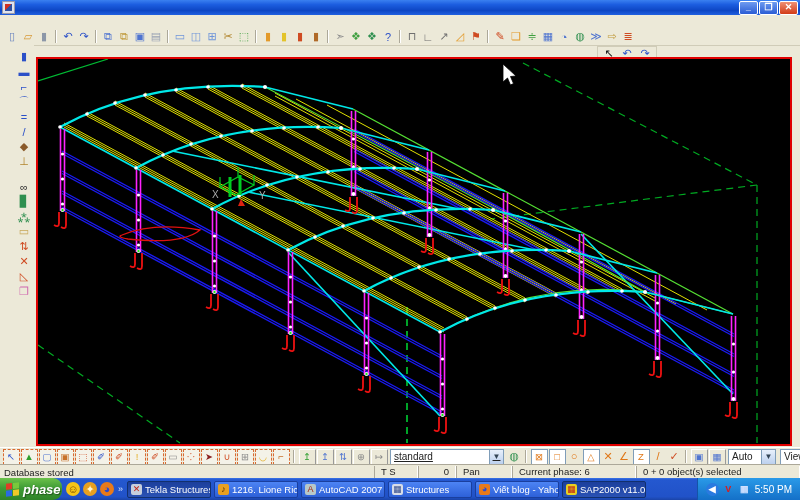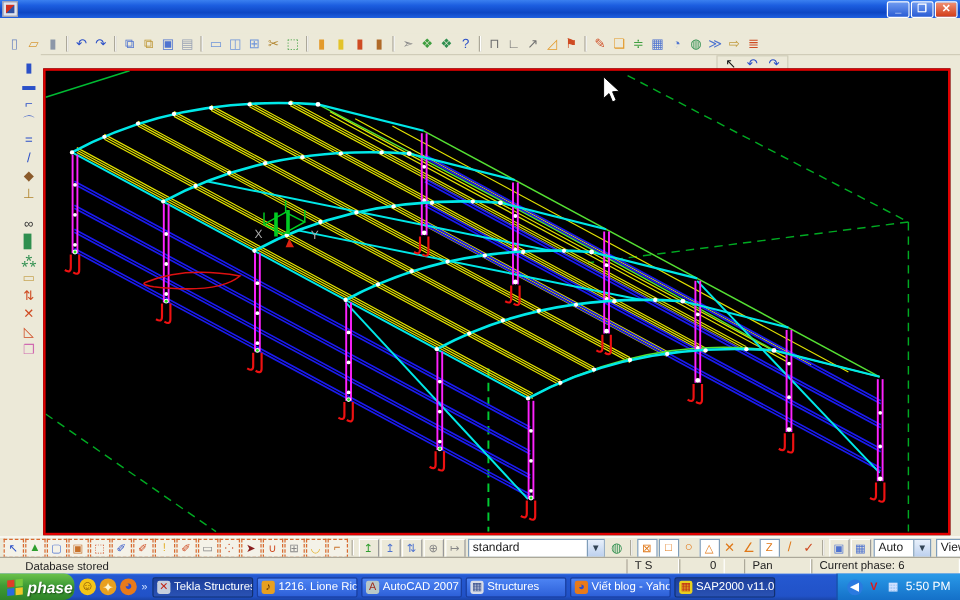--- a/index.html
+++ b/index.html
@@ -62,21 +62,21 @@
     font-size:10px;color:#222;margin:0 2px;flex:0 0 auto;}
   .combo .cval{padding:0 3px;white-space:nowrap;overflow:hidden;flex:1;}
   .combo .cbtn{width:13px;height:100%;background:linear-gradient(180deg,#e8f0fb,#bcd0ee);
     border-left:1px solid #7f9db9;color:#345;font-size:8px;display:flex;align-items:center;justify-content:center;}
 
   
   #statusbar{position:absolute;left:0;top:464px;width:800px;height:14px;background:#ece9d8;
     border-top:1px solid #aca899;display:flex;align-items:center;font-size:9.5px;color:#222;}
   .scell{border-left:1px solid #aca899;border-right:1px solid #fff;height:12px;line-height:12px;
     padding:0 6px;white-space:nowrap;}
-  #status-msg{flex:1;padding-left:21px;}
+  #status-msg{flex:1;padding-left:4px;}
 
   
   #taskbar{position:absolute;left:0;top:478px;width:800px;height:22px;
     background:linear-gradient(180deg,#3a74e8 0%,#2458d0 8%,#2152c8 85%,#1a44a8 100%);
     display:flex;align-items:center;color:#fff;}
   #start-btn{height:22px;width:62px;border-radius:0 9px 9px 0;
     background:linear-gradient(180deg,#6cc24a 0%,#3f9c36 45%,#2f8428 100%);
     display:flex;align-items:center;gap:4px;padding-left:6px;box-sizing:border-box;
     font-weight:bold;font-style:italic;font-size:13px;text-shadow:1px 1px 1px #0006;flex:0 0 auto;}
   .flag{width:13px;height:13px;display:grid;grid-template-columns:6px 6px;grid-template-rows:6px 6px;gap:1px;transform:skewY(-6deg);}
@@ -313,21 +313,21 @@
         <span class="sbtn box" style="color: rgb(200, 114, 42);">⌐</span>
       </span>
     <span class="tsep"></span>
     <span id="snap-b" style="display:flex;">
         <span class="sbtn raised" style="color: rgb(47, 159, 47);">↥</span>
         <span class="sbtn raised" style="color: rgb(79, 116, 208);">↥</span>
         <span class="sbtn raised" style="color: rgb(79, 116, 208);">⇅</span>
         <span class="sbtn raised" style="color: rgb(136, 136, 136);">⊕</span>
         <span class="sbtn raised" style="color: rgb(136, 136, 136);">↦</span>
       </span>
-    <span class="combo" style="width:112px;">
+    <span class="combo" style="width:112px;text-decoration:underline;">
       <span class="cval">standard</span>
       <span class="cbtn">▼</span>
     </span>
     <span class="ti" id="globe-slot" style="color: rgb(47, 143, 79);">◍</span>
     <span class="tsep"></span>
     <span id="snap-right" style="display:flex;">
         <span class="sbtn press" style="color: rgb(224, 120, 24);">⊠</span>
         <span class="sbtn press" style="color: rgb(224, 120, 24);">□</span>
         <span class="ti" style="color: rgb(224, 120, 24);">○</span>
         <span class="sbtn press" style="color: rgb(224, 120, 24);">△</span>
@@ -350,22 +350,23 @@
       <span class="cval">View plane</span>
 
     </span>
 
   </div>
 
   <div id="statusbar">
     <span id="status-msg">Database stored</span>
     <span class="scell" style="width:30px;">T S</span>
     <span class="scell" style="width:24px;text-align:right;">0</span>
-    <span class="scell" style="width:42px;margin-left:16px;">Pan</span>
+    <span class="scell" style="width:42px;">Pan</span>
     <span class="scell" style="width:110px;">Current phase: 6</span>
+    <span class="scell" style="width:150px;">0 + 0 object(s) selected</span>
   </div>
 
   <div id="taskbar">
     <div id="start-btn">
       <span class="flag">
         <i style="background:#e03c28"></i>
           <i style="background:#78c83c"></i>
         <i style="background:#2a6ae0"></i>
           <i style="background:#f0c828"></i>
       </span>

